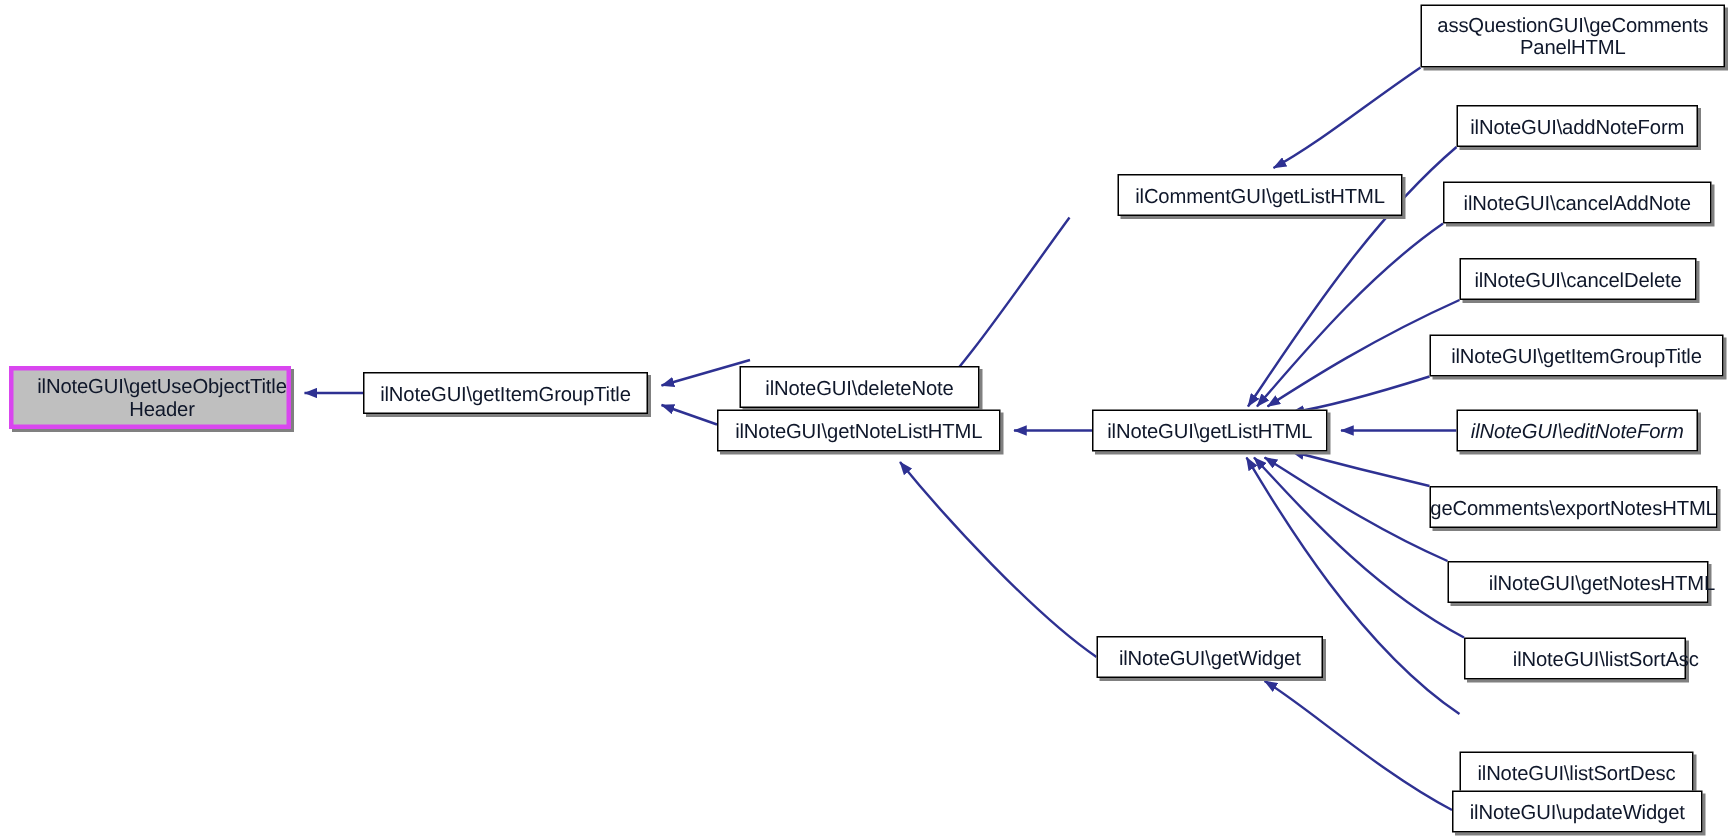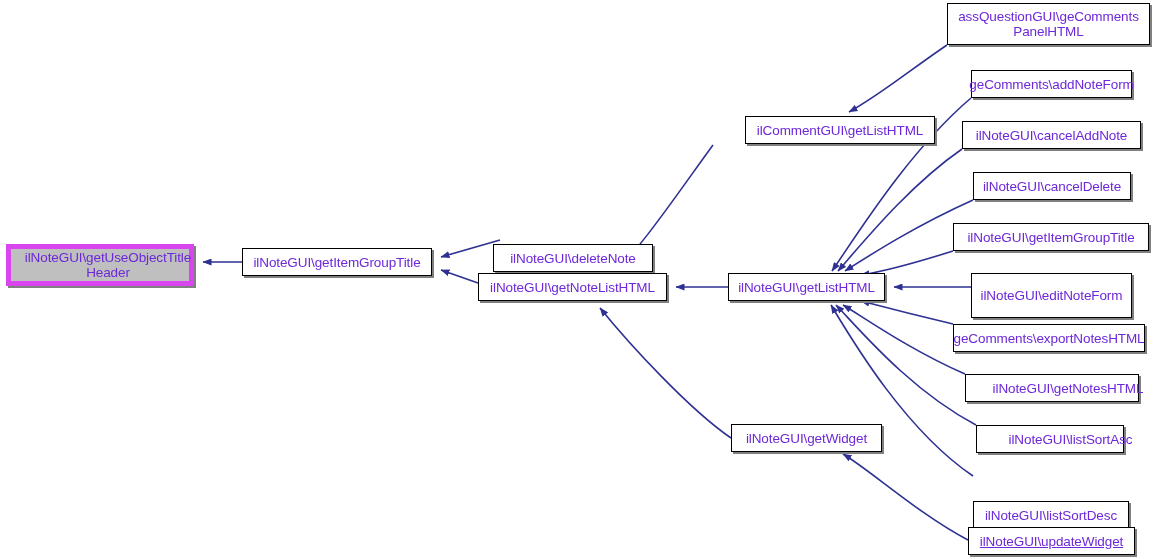--- a/index.html
+++ b/index.html
@@ -28,29 +28,29 @@
     box-sizing: border-box;
     background: #ffffff;
     border: 1px solid #000000;
     box-shadow: 2px 2px 0 0 #808080;
     display: flex;
     align-items: center;
     justify-content: center;
     text-align: center;
     font-size: 13.5px;
     line-height: 15px;
-    color: #6d28d9;
+    color: #0f172a;
     letter-spacing: -0.1px;
     white-space: pre-line;
     padding: 0 4px;
     z-index: 2;
   }
   .node.highlight {
     background: #bfbfbf;
-    border: 5px solid #d946ef;
+    border: 3px solid #d946ef;
     padding-left: 20px;
   }
 </style>
 </head>
 <body>
 
 <div id="canvas">
 
   <svg id="edge-layer" width="1156" height="559" viewBox="0 0 1156 559">
     <defs>
@@ -83,25 +83,25 @@
       <div class="node highlight" style="left: 6px; top: 244px; width: 188px; height: 42px;">ilNoteGUI\getUseObjectTitle
 Header</div>
       <div class="node" style="left: 242px; top: 248px; width: 190px; height: 28px;">ilNoteGUI\getItemGroupTitle</div>
       <div class="node" style="left: 493px; top: 222px; width: 160px; height: 28px; margin-top: 22px;">ilNoteGUI\deleteNote</div>
       <div class="node" style="left: 478px; top: 273px; width: 189px; height: 28px;">ilNoteGUI\getNoteListHTML</div>
       <div class="node" style="left: 713px; top: 116px; width: 190px; height: 28px; margin-left: 32px;">ilCommentGUI\getListHTML</div>
       <div class="node" style="left: 728px; top: 273px; width: 157px; height: 28px;">ilNoteGUI\getListHTML</div>
       <div class="node" style="left: 731px; top: 424px; width: 151px; height: 28px;">ilNoteGUI\getWidget</div>
       <div class="node" style="left: 947px; top: 3px; width: 203px; height: 42px;">assQuestionGUI\geComments
 PanelHTML</div>
-      <div class="node" style="left: 971px; top: 70px; width: 161px; height: 28px;">geComments\addNoteForm</div>
+      <div class="node" style="left: 971px; top: 70px; width: 161px; height: 28px;">ilNoteGUI\addNoteForm</div>
       <div class="node" style="left: 962px; top: 121px; width: 179px; height: 28px;">ilNoteGUI\cancelAddNote</div>
       <div class="node" style="left: 973px; top: 172px; width: 158px; height: 28px;">ilNoteGUI\cancelDelete</div>
       <div class="node" style="left: 953px; top: 223px; width: 196px; height: 28px;">ilNoteGUI\getItemGroupTitle</div>
-      <div class="node" style="left: 971px; top: 273px; width: 161px; height: 45px;">ilNoteGUI\editNoteForm</div>
+      <div class="node" style="left: 971px; top: 273px; width: 161px; height: 28px; font-style: italic;">ilNoteGUI\editNoteForm</div>
       <div class="node" style="left: 953px; top: 324px; width: 192px; height: 28px;">geComments\exportNotesHTML</div>
       <div class="node" style="left: 965px; top: 374px; width: 174px; height: 28px; padding-left: 36px;">ilNoteGUI\getNotesHTML</div>
       <div class="node" style="left: 976px; top: 425px; width: 148px; height: 28px; padding-left: 45px;">ilNoteGUI\listSortAsc</div>
       <div class="node" style="left: 973px; top: 476px; width: 156px; height: 28px; margin-top: 25px;">ilNoteGUI\listSortDesc</div>
-      <div class="node" style="left: 968px; top: 527px; width: 167px; height: 28px; text-decoration: underline;">ilNoteGUI\updateWidget</div>
+      <div class="node" style="left: 968px; top: 527px; width: 167px; height: 28px;">ilNoteGUI\updateWidget</div>
     </div>
 
 </div>
 
 </body></html>

